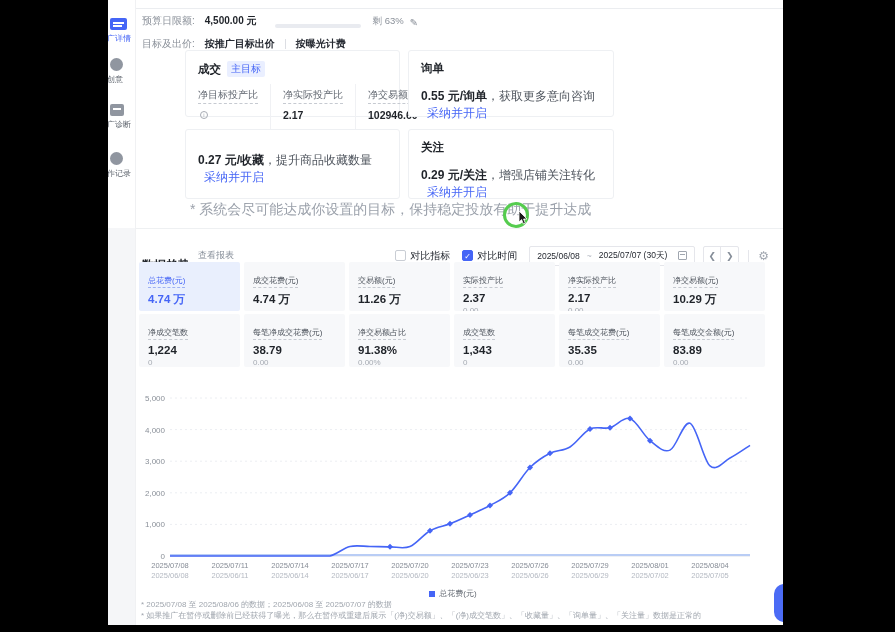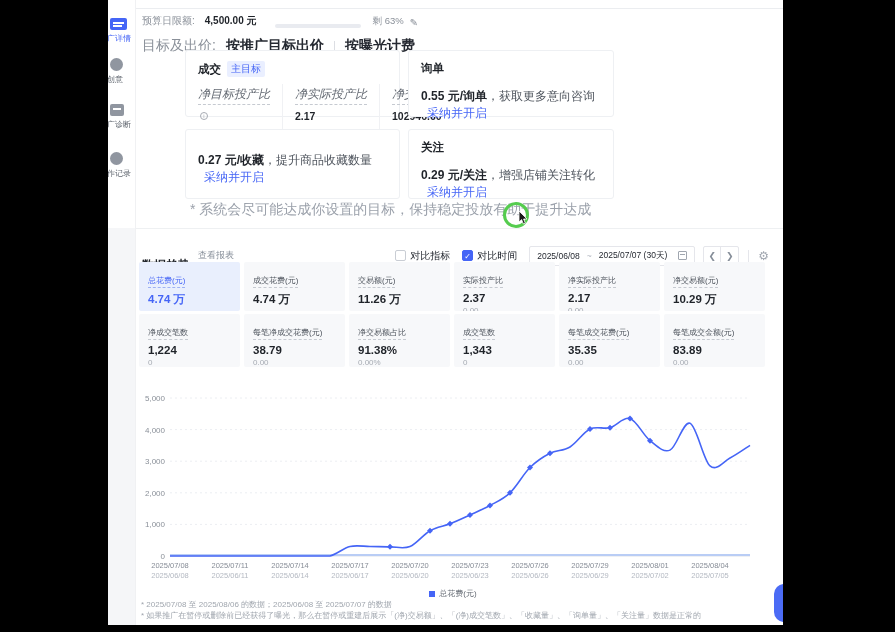--- a/index.html
+++ b/index.html
@@ -26,32 +26,32 @@
   .topline{position:absolute;top:8px;left:0;right:0;border-top:1px solid #ebedf0;}
 
   .row-budget{position:absolute;top:14px;left:6px;display:flex;align-items:flex-end;font-size:10px;}
   .lab{color:#8a9099;margin-right:10px;}
   .bold{font-weight:700;color:#1f2329;}
   .pbar{width:86px;height:4px;background:#e9ebf0;border-radius:2px;margin:0 12px 0 18px;overflow:hidden;}
   .pbar-fill{height:100%;background:#4565f6;border-radius:2px;}
   .rest{color:#8a9099;font-size:9.5px;}
   .pencil{color:#8a9099;font-size:10px;margin-left:6px;cursor:pointer;}
 
-  .row-bid{position:absolute;top:37px;left:6px;display:flex;align-items:center;font-size:14px;}
+  .row-bid{position:absolute;top:37px;left:6px;display:flex;align-items:center;font-size:10px;}
   .bid-tab{color:#252931;font-weight:600;cursor:pointer;}
   .tab-sep{width:1px;height:10px;background:#dcdee3;margin:0 10px;}
 
   .goal-grid{position:absolute;top:50px;left:49px;display:grid;grid-template-columns:215px 206px;grid-template-rows:67px 70px;gap:12px 8px;}
   .goal-card{border:1px solid #eef0f3;border-radius:3px;background:#fff;padding:10px 12px;}
   .g-title{font-size:11.5px;font-weight:700;color:#1f2329;display:flex;align-items:center;}
   .g-badge{background:#eaefff;color:#4565f6;font-size:10px;font-weight:400;padding:1px 4px;border-radius:2px;margin-left:6px;}
   .g-metrics{display:flex;margin-top:7px;}
   .gm{padding-right:12px;margin-right:12px;border-right:1px solid #f0f1f4;}
   .gm:last-child{border-right:none;margin-right:0;}
-  .gm-label{font-size:12px;color:#646a73;border-bottom:1px dashed #c6cad1;padding-bottom:1px;white-space:nowrap;display:inline-block;font-style:italic;}
+  .gm-label{font-size:10px;color:#646a73;border-bottom:1px dashed #c6cad1;padding-bottom:1px;white-space:nowrap;display:inline-block;}
   .gm-value{font-size:10.5px;font-weight:700;margin-top:5px;color:#1f2329;}
   .info-dot{display:inline-flex;align-items:center;justify-content:center;width:8px;height:8px;border:1px solid #a7abb3;border-radius:50%;font-size:6px;color:#a7abb3;margin-left:2px;vertical-align:1px;}
   .g-line{font-size:12px;color:#4e545d;margin-top:12px;}
   .g-line .val{font-weight:700;color:#1f2329;}
   .g-link{color:#4565f6;margin-left:6px;cursor:pointer;}
 
   .sys-note{position:absolute;top:201px;left:54px;font-size:14px;color:#9ba1ab;}
 
   .cursor-ring{position:absolute;left:367px;top:202px;width:26px;height:26px;border:3px solid #55cc4e;border-radius:50%;}
   .cursor-arrow{position:absolute;left:382px;top:211px;}

